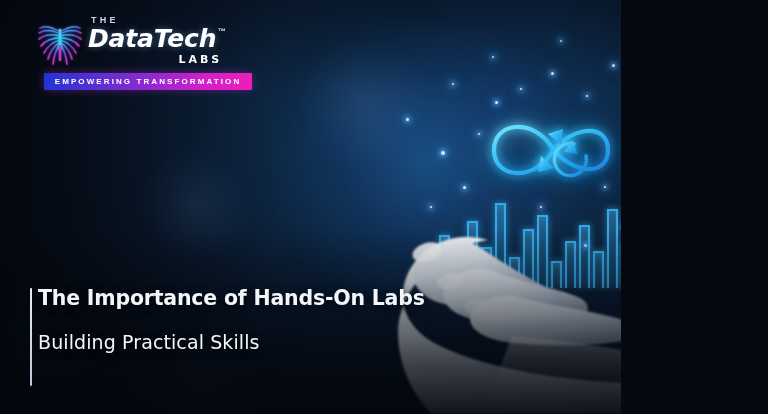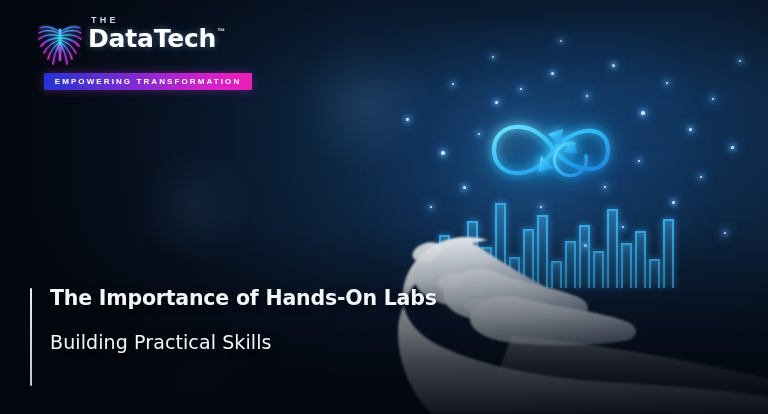--- a/index.html
+++ b/index.html
@@ -1,18 +1,18 @@
 <!DOCTYPE html>
 <html><head>
 <meta charset="utf-8">
 <style>
   html,body{margin:0;padding:0;background:#06080f;}
   *{box-sizing:border-box;}
   .stage{
-    position:relative;width:768px;height:414px;overflow:hidden;
+    position:relative;width:621px;height:414px;overflow:hidden;
     font-family:"Liberation Sans","DejaVu Sans",sans-serif;
     background:#4c1d95;
   }
 
   
   .bg-base{position:absolute;inset:0;
     background:
       radial-gradient(115% 95% at 72% 34%, #123458 0%, #0d2743 26%, #0a1a30 48%, #07101f 70%, #050912 100%),
       linear-gradient(120deg,#05080f 0%,#081427 40%,#0a1b31 70%,#060b15 100%);
   }
@@ -31,21 +31,21 @@
   .star{position:absolute;border-radius:50%;background:#cfe9ff;
     box-shadow:0 0 5px 1px rgba(120,195,255,.95),0 0 11px 3px rgba(50,140,230,.50);}
 
   
   .logo{position:absolute;left:36px;top:14px;width:216px;}
   .logo-row{display:flex;align-items:flex-start;}
   .logo-mark{width:48px;height:52px;flex:none;margin-top:2px;}
   .logo-words{margin-left:4px;padding-top:2px;}
   .logo-the{font-size:9px;letter-spacing:3.2px;color:#c8d6e8;font-weight:700;line-height:1;
     margin-left:3px;margin-bottom:1px;}
-  .logo-main{display:flex;align-items:flex-start;line-height:1;}
+  .logo-main{display:flex;align-items:flex-start;line-height:1;font-style:italic;}
   .logo-name{font-size:25px;font-weight:800;color:#ffffff;letter-spacing:-0.2px;
     font-family:"DejaVu Sans",sans-serif;line-height:1;
     text-shadow:0 0 7px rgba(150,200,255,.40);}
   .logo-tm{font-size:8px;color:#dce8f5;font-weight:700;margin-top:2px;margin-left:1px;}
   .logo-labs{text-align:right;font-size:11px;letter-spacing:3px;font-weight:800;color:#ffffff;
     font-family:"DejaVu Sans",sans-serif;margin-top:2px;padding-right:3px;}
   .logo-tag{margin-top:5px;height:17px;border-radius:1px;
     background:linear-gradient(90deg,#2233d6 0%,#5b2fd0 26%,#9a27cf 55%,#d41fc9 78%,#ec1fb8 100%);
     display:flex;align-items:center;justify-content:center;
     box-shadow:0 0 10px rgba(170,40,200,.45);margin-left:8px;}
@@ -56,21 +56,21 @@
   .infinity{position:absolute;left:38px;top:0;width:230px;height:108px;}
   .chart-svg{position:absolute;left:22px;top:84px;width:268px;height:112px;}
   .bar{fill:none;stroke:#35a8e8;stroke-width:2.1;
     filter:drop-shadow(0 0 3px rgba(60,180,250,.95));}
   .bar-fill{fill:url(#barGrad);opacity:.30;}
 
   
   .hand{position:absolute;left:392px;top:186px;width:392px;height:228px;}
 
   
-  .headline{position:absolute;left:30px;top:286px;padding-left:20px;}
+  .headline{position:absolute;left:30px;top:286px;padding-left:8px;}
   .accent-bar{position:absolute;left:0;top:2px;width:2px;height:98px;
     background:linear-gradient(to bottom,#e8eef7,#b9c7da);border-radius:1px;}
   .h-line{color:#f2f6fb;font-weight:800;font-size:20.5px;line-height:25px;
     letter-spacing:-0.2px;font-family:"DejaVu Sans",sans-serif;
     text-shadow:0 2px 8px rgba(0,0,0,.75);}
   .sub-line{margin-top:20px;color:#f4f7fb;font-weight:400;font-size:19px;
     letter-spacing:.1px;font-family:"DejaVu Sans",sans-serif;
     text-shadow:0 2px 8px rgba(0,0,0,.75);}
 </style>
 </head>
@@ -286,20 +286,21 @@
           <path d="M24 30 L24 44" stroke="#b33ad8" stroke-width="2.2"></path>
         </g>
       </svg>
 
       <div class="logo-words">
         <div class="logo-the">THE</div>
         <div class="logo-main">
           <span class="logo-name">DataTech</span>
           <span class="logo-tm">™</span>
         </div>
+        <div class="logo-labs">LABS</div>
       </div>
     </div>
     <div class="logo-tag">
       <span>EMPOWERING TRANSFORMATION</span>
     </div>
   </div>
 
   <div class="headline">
     <div class="accent-bar"></div>
     <div class="h-line">The Importance of Hands-On Labs</div>

